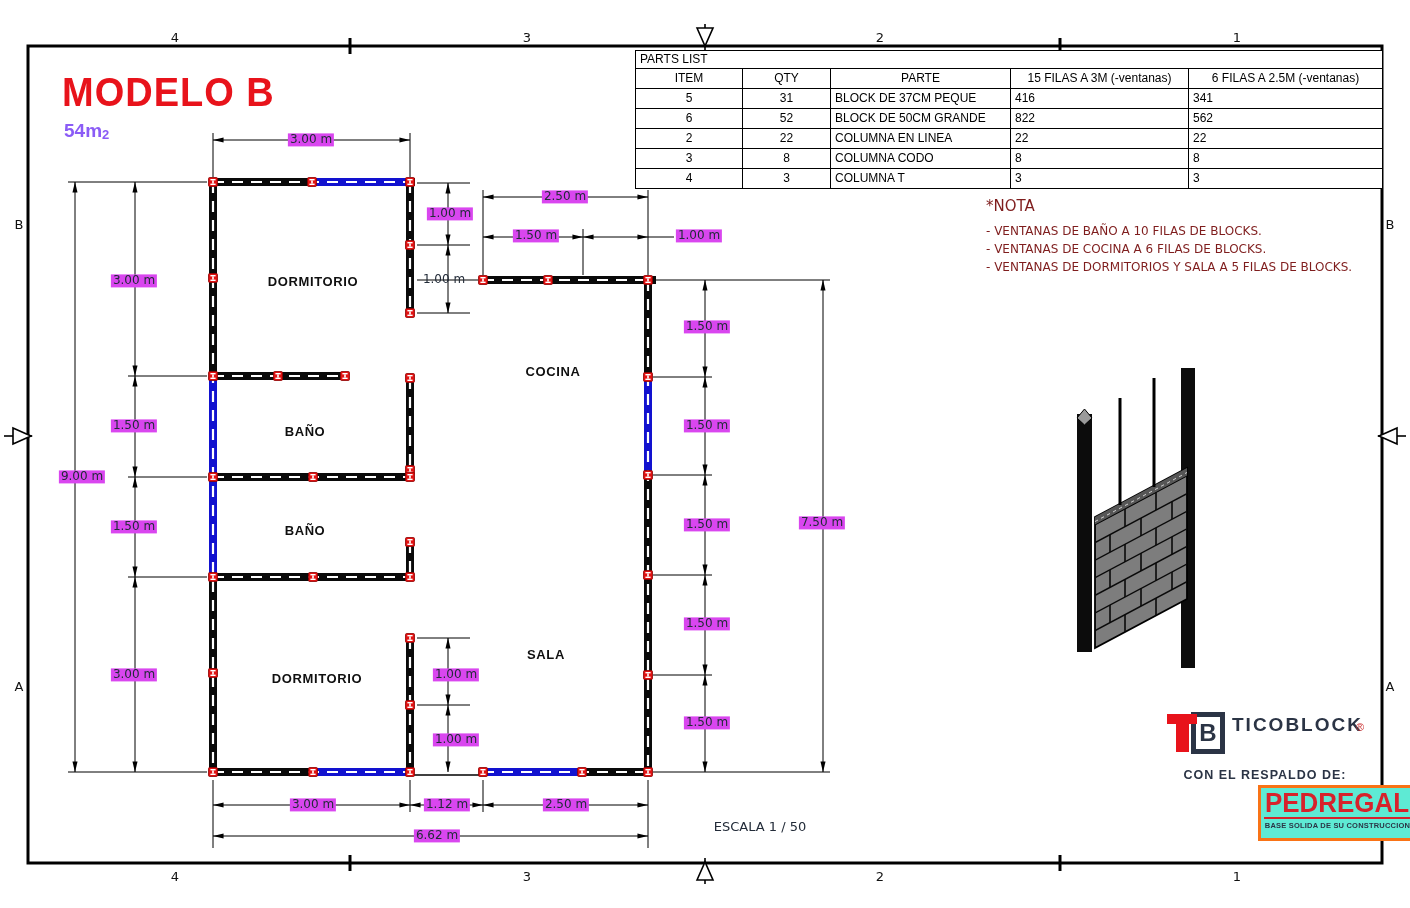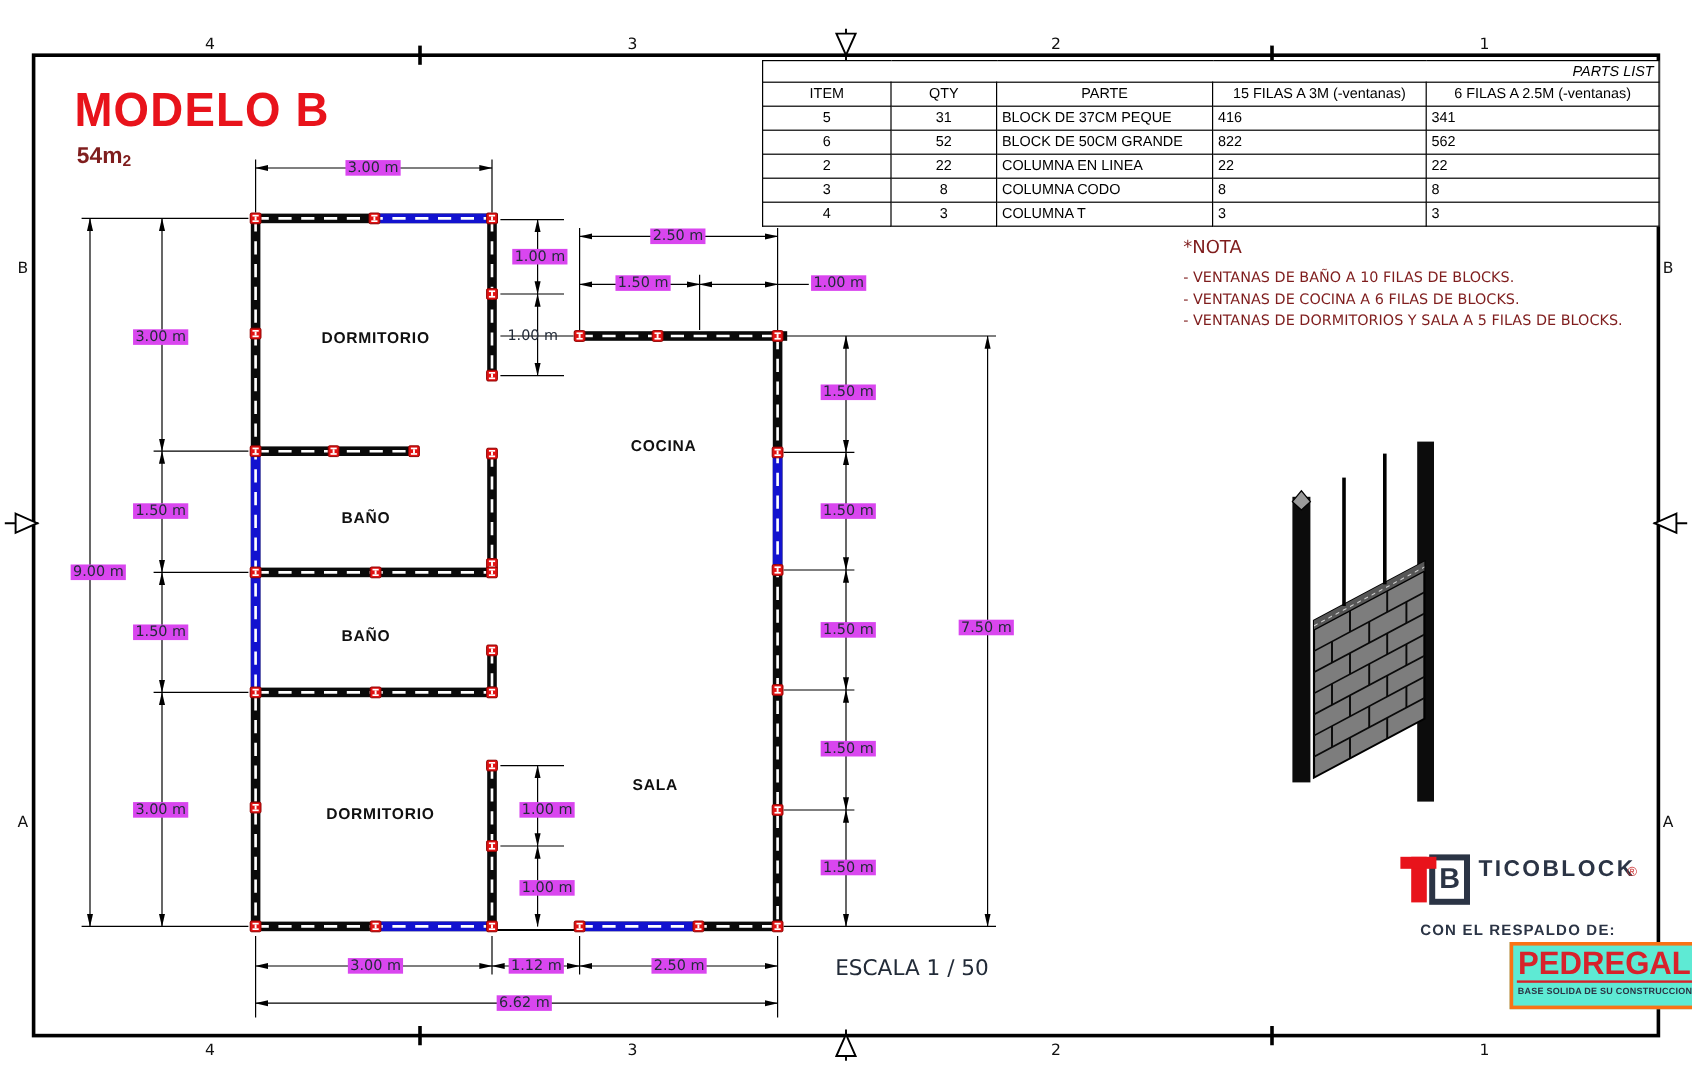--- a/index.html
+++ b/index.html
@@ -11,27 +11,27 @@
        color:#222b38;background:#d946ef;padding:0 2px;white-space:nowrap;z-index:5;line-height:1.1;}
   .dim.nobg{background:transparent;}
   .room{position:absolute;transform:translate(-50%,-50%);font:bold 13px "Liberation Sans",sans-serif;
         letter-spacing:.6px;color:#101010;z-index:5;white-space:nowrap;}
   .zone{position:absolute;transform:translate(-50%,-50%);font:13px "DejaVu Sans",sans-serif;
         color:#111;z-index:5;}
   
   .model-title{position:absolute;left:62px;top:70px;font:bold 38px "Liberation Sans",sans-serif;
         color:#e8131b;letter-spacing:1px;z-index:5;transform-origin:left top;transform:scaleY(1.05);}
   .area{position:absolute;left:64px;top:120px;font:bold 19px "Liberation Sans",sans-serif;
-        color:#7f1d1d;z-index:5;}
+        color:#8b5cf6;z-index:5;}
   .area .sub{font-size:13px;vertical-align:-2px;}
   
   .partstable{position:absolute;left:635px;top:50px;border-collapse:collapse;
         font:12px "Liberation Sans",sans-serif;color:#000;z-index:6;background:#fff;table-layout:fixed;}
   .partstable td{border:1px solid #000;padding:0 4px;height:19px;line-height:17px;overflow:hidden;white-space:nowrap;}
-  .partstable .tt{text-align:right;height:17px;font-style:italic;}
+  .partstable .tt{text-align:left;height:17px;}
   .partstable .c{text-align:center;}
   .partstable .l{text-align:left;}
   
   .nota{position:absolute;left:986px;top:197px;z-index:6;color:#7f1d1d;}
   .nota-h{font:15px "DejaVu Sans",sans-serif;margin:0 0 7px 0;}
   .nota-line{font:12px "DejaVu Sans",sans-serif;line-height:18px;}
   
   .tb-bar{position:absolute;left:1167px;top:714px;width:30px;height:10px;background:#e8131b;z-index:9;}
   .tb-stem{position:absolute;left:1176px;top:714px;width:13px;height:38px;background:#e8131b;z-index:7;}
   .tb-frame{position:absolute;left:1191px;top:712px;width:24px;height:32px;background:#fff;
@@ -374,21 +374,21 @@
   <div class="dim" style="left:707px;top:525px">1.50 m</div>
   <div class="dim" style="left:707px;top:624px">1.50 m</div>
   <div class="dim" style="left:707px;top:723px">1.50 m</div>
   <div class="dim" style="left:822px;top:523px">7.50 m</div>
   <div class="dim" style="left:456px;top:675px">1.00 m</div>
   <div class="dim" style="left:456px;top:740px">1.00 m</div>
   <div class="dim" style="left:313px;top:805px">3.00 m</div>
   <div class="dim" style="left:447px;top:805px">1.12 m</div>
   <div class="dim" style="left:566px;top:805px">2.50 m</div>
   <div class="dim" style="left:437px;top:836px">6.62 m</div>
-  <div class="dim nobg" style="left:760px;top:807px;font-size:18px">ESCALA 1 / 50</div>
+  <div class="dim nobg" style="left:760px;top:827px;font-size:13px">ESCALA 1 / 50</div>
 
   <div class="tb-stem"></div>
   <div class="tb-frame">
     <span class="b">B</span>
   </div>
   <div class="tb-bar"></div>
   <div class="tico">TICOBLOCK</div>
   <div class="reg">®</div>
   <div class="respaldo">CON EL RESPALDO DE:</div>
   <div class="pedregal-box">

